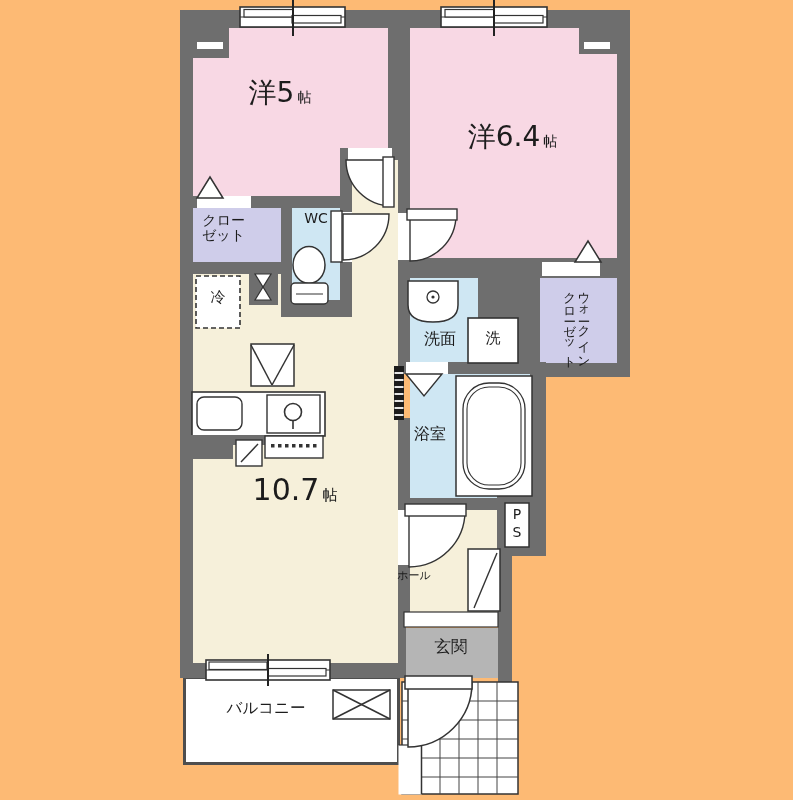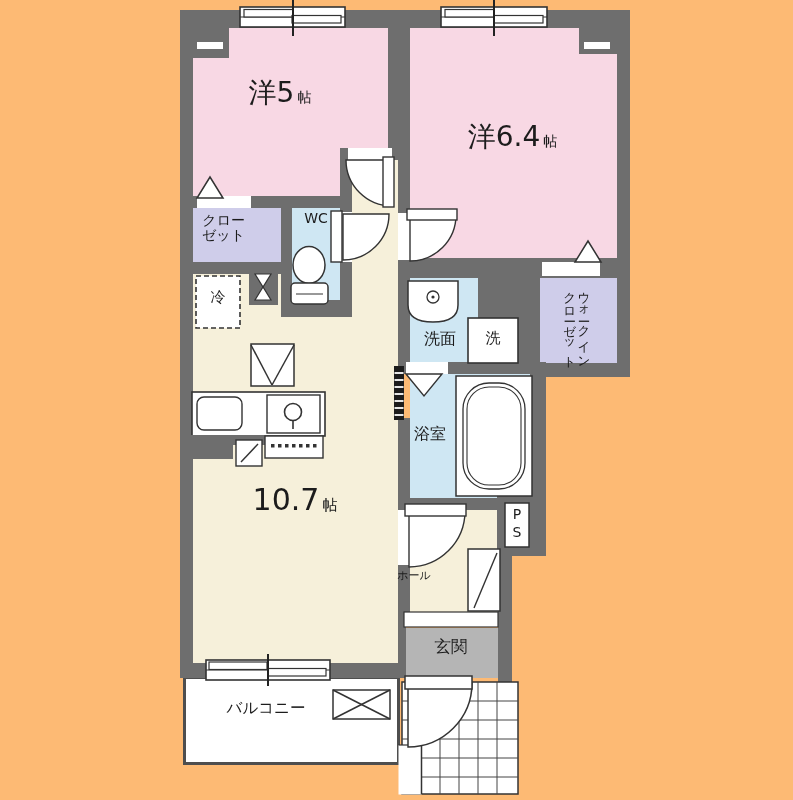--- a/index.html
+++ b/index.html
@@ -6,21 +6,21 @@
   .plan{position:relative;width:793px;height:800px;background:#fdba74;overflow:hidden;
         font-family:"DejaVu Sans","Liberation Sans",sans-serif;color:#1c1c1c;}
   .plan i,.plan b,.plan .lbl{position:absolute;display:block;font-style:normal;font-weight:normal;}
   .r{z-index:1;}
   .w{z-index:2;}
   svg.sym{position:absolute;left:0;top:0;z-index:3;pointer-events:none;}
   .lbl{z-index:4;text-align:center;line-height:1.1;letter-spacing:0;white-space:normal;}
   .big{font-size:28px;}
   .unit{font-size:14px;margin-left:3px;}
   .ldk1{font-size:38px;letter-spacing:3px;}
-  .ldk2{font-size:30px;margin-top:10px;}
+  .ldk2{font-size:30px;}
   .ldk2 .unit{font-size:15px;}
   .vtx{writing-mode:vertical-rl;text-align:left;line-height:1.15;}
   .balc{position:absolute;z-index:1;background:#ffffff;border:3px solid #4e4e4e;box-sizing:border-box;}
 </style>
 </head>
 <body>
 
 <div class="plan">
 
   <i class="r" style="left: 193px; top: 28px; width: 195px; height: 120px; background-color: rgb(248, 216, 228);"></i>

